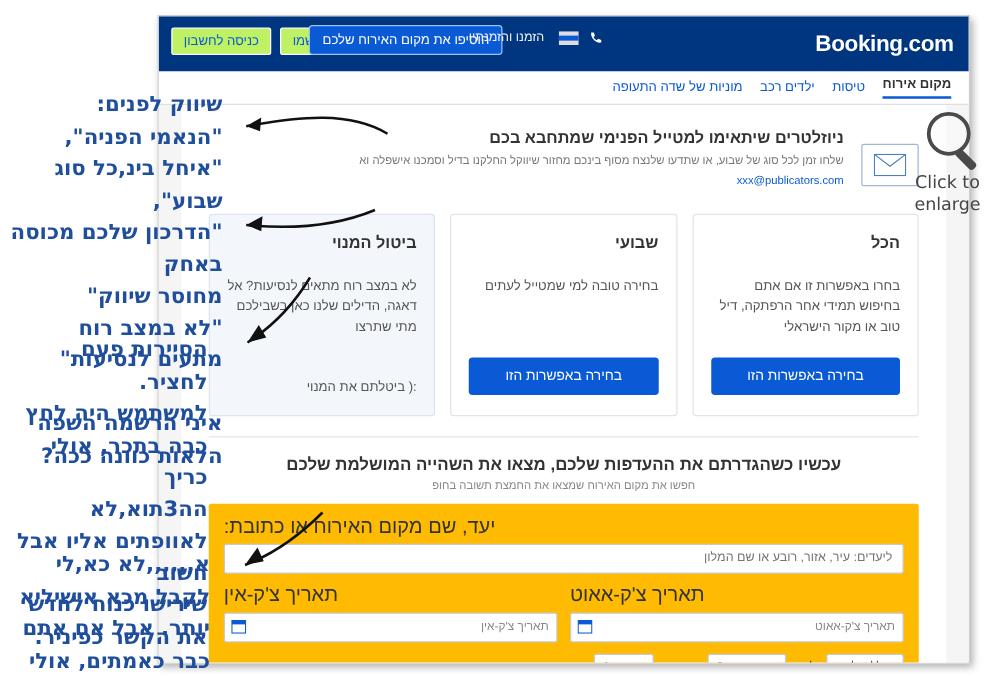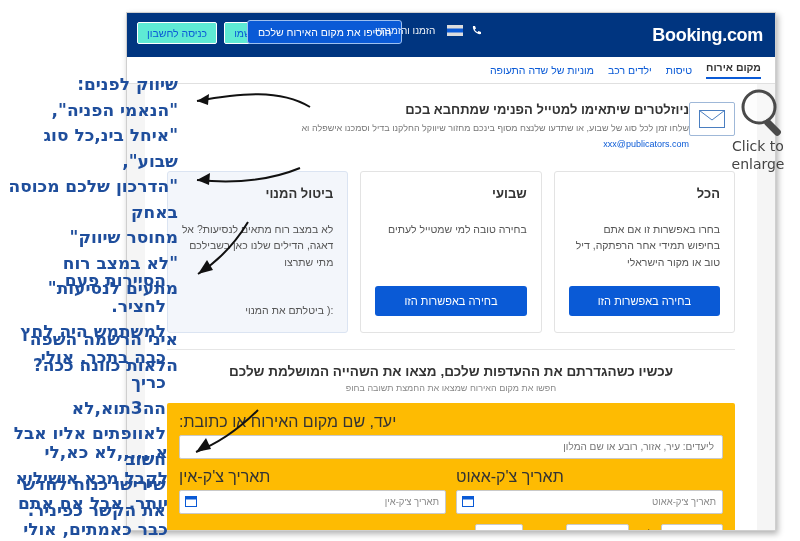--- a/index.html
+++ b/index.html
@@ -42,21 +42,21 @@
     position:relative;
   }
   .bk-logo{
     position:absolute;right:12px;top:12px;
     color:#fff;font-weight:bold;font-size:18px;
     letter-spacing:-.3px;
     text-align:right;
   }
   .hdr-btns{position:absolute;left:10px;top:9px;display:flex;gap:7px;direction:rtl;}
   .hdr-btn{
-    background:#5eead4;color:#0a5ad6;
+    background:#bef264;color:#0a5ad6;
     border:1px solid #fff;border-radius:2px;
     font-size:10.5px;padding:4px 9px;cursor:pointer;
   }
   .hdr-tab{
     position:absolute;left:120px;top:7px;
     background:#0a5ad6;color:#fff;border:1px solid #9dc0f0;border-radius:3px;
     font-size:10.5px;padding:5px 10px;cursor:pointer;
   }
   .hdr-mid{
     position:absolute;left:248px;top:12px;
@@ -75,21 +75,21 @@
   
   .bk-body{background:#f5f5f5;height:447px;position:relative;}
   .inner{
     background:#fff;
     margin:0 18px;
     height:100%;
     position:relative;
   }
   
   .news{
-    direction:rtl;display:flex;align-items:flex-start;gap:0;
+    direction:rtl;display:flex;align-items:flex-end;gap:14px;
     padding:18px 22px 12px 22px;
   }
   .news-text{flex:1;text-align:right;}
   .news-title{font-size:13px;color:#333;font-weight:bold;margin-bottom:5px;}
   .news-sub{font-size:9px;color:#777;line-height:1.5;}
   .news-mail{font-size:9px;color:#0a5ad6;margin-top:3px;}
   .mail-icon{
     width:44px;height:32px;border:1px solid #9fb8d8;border-radius:2px;
     background:#fff;display:flex;align-items:center;justify-content:center;flex:none;
   }

